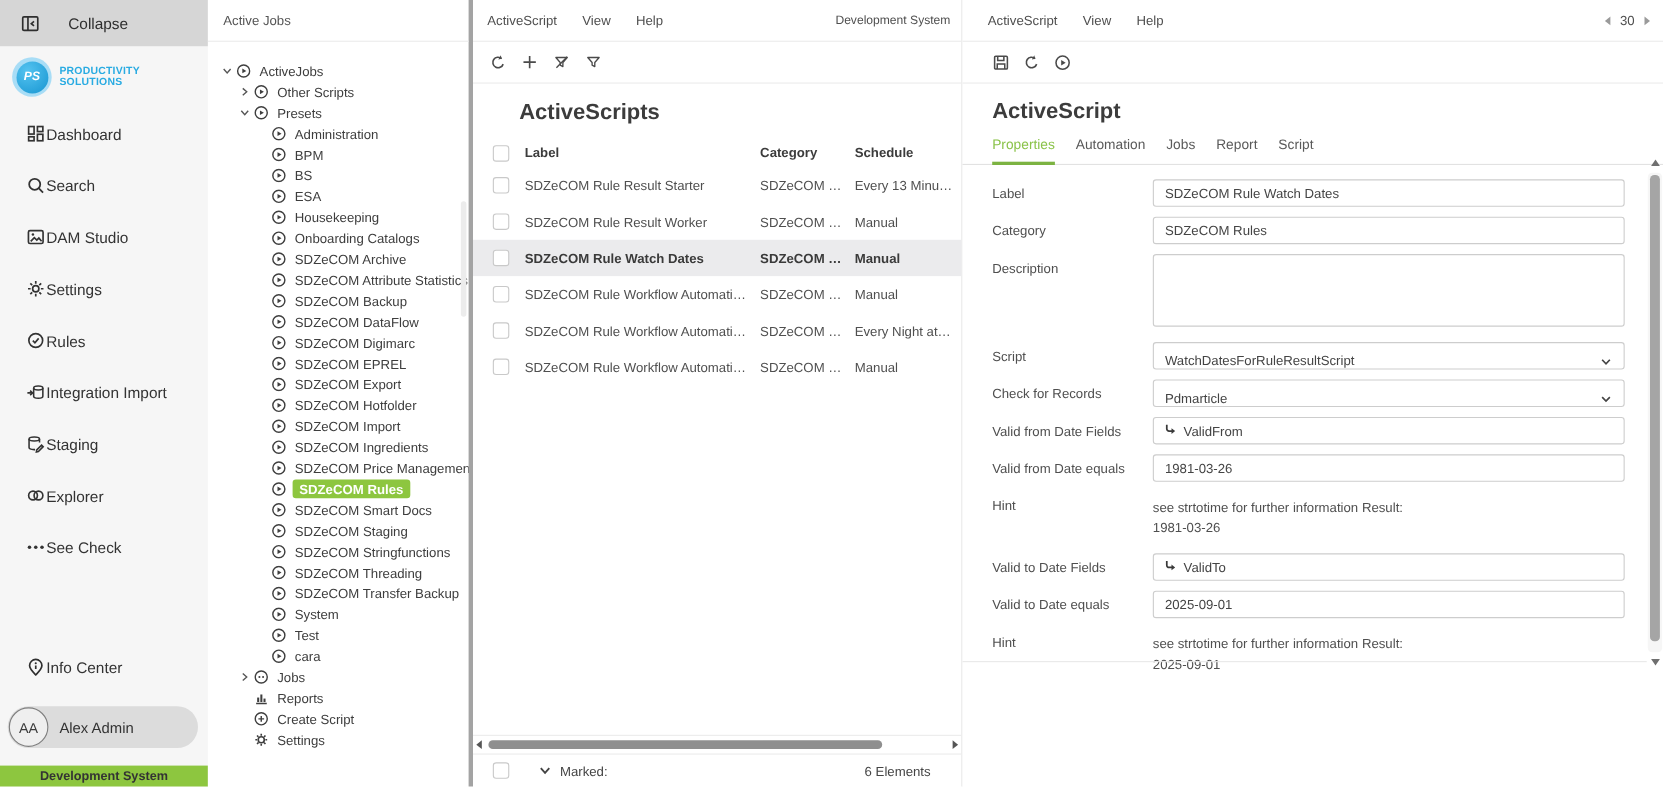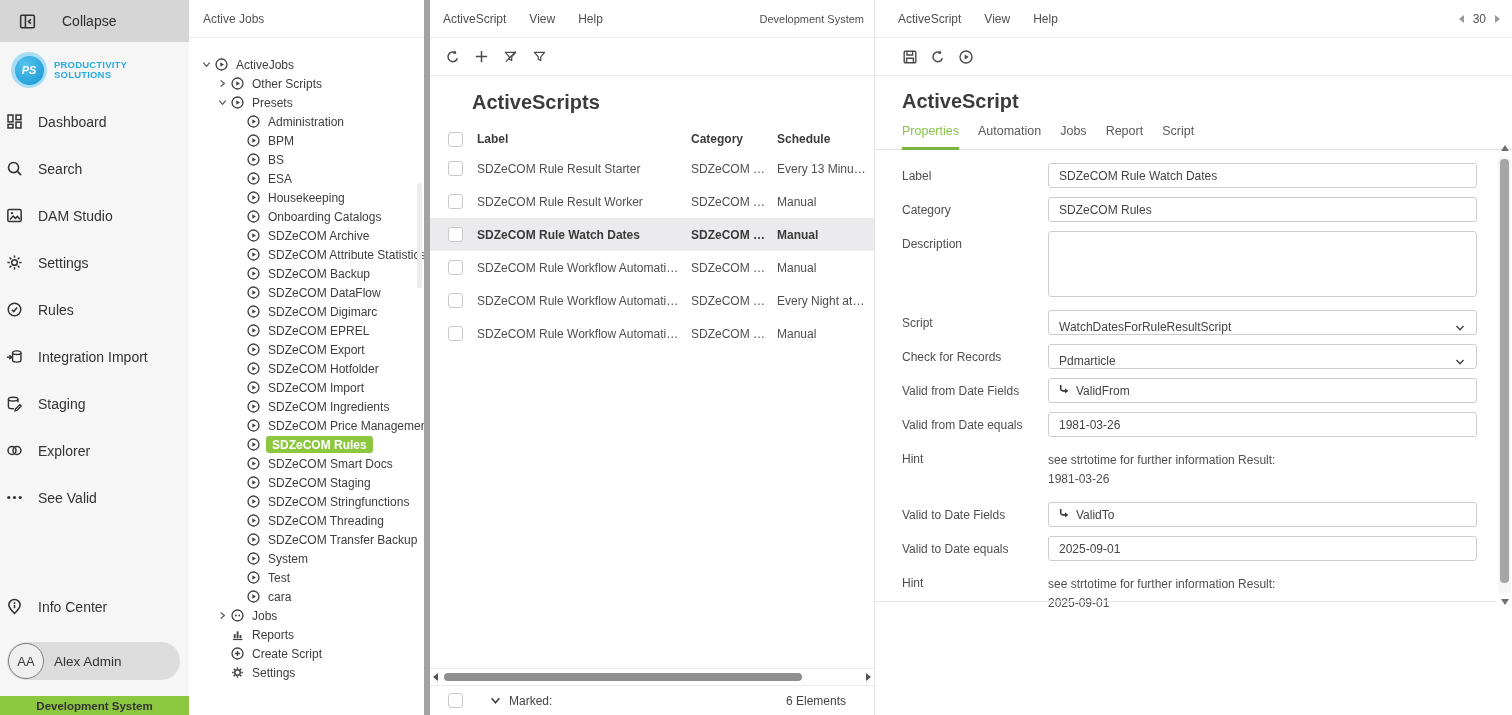--- a/index.html
+++ b/index.html
@@ -9,32 +9,32 @@
 
   
   .sidebar { left:0; width:189px; background:#f6f6f6; display:flex; flex-direction:column; }
   .collapse-row { height:42px; background:#d6d6d6; display:flex; align-items:center; padding-left:17px; gap:25px;
     font-size:14px; color:#2e2e2e; cursor:pointer; }
   .logo-row { height:56px; display:flex; align-items:center; padding-left:11px; gap:7px; }
   .logo-circle { width:36px; height:36px; border-radius:50%; background:#a8ddf6; display:flex; align-items:center; justify-content:center; flex-shrink:0; }
   .logo-inner { width:29px; height:29px; border-radius:50%; background:radial-gradient(circle at 35% 30%, #54c3f0, #1795d1);
     color:#fff; font-size:11px; font-weight:bold; font-style:italic; display:flex; align-items:center; justify-content:center; }
   .logo-text { color:#29abe2; font-size:9.5px; font-weight:bold; line-height:1.1; letter-spacing:.2px; }
-  .nav-item { height:47px; display:flex; align-items:center; padding-left:4px; gap:14px; font-size:14px; color:#333; cursor:pointer; }
+  .nav-item { height:47px; display:flex; align-items:center; padding-left:22px; font-size:14px; color:#333; cursor:pointer; }
   .nav-icon, .collapse-icon { width:20px; height:20px; display:flex; align-items:center; justify-content:center; flex-shrink:0; }
   .sidebar .spacer { flex:1; }
   .user-pill { margin:12px 9px 16px 7px; height:38px; background:#dcdcdc; border-radius:19px; display:flex; align-items:center; gap:10px; cursor:pointer; }
   .avatar { width:36px; height:36px; border-radius:50%; background:#efefef; border:1.5px solid #7f7f7f;
     display:flex; align-items:center; justify-content:center; font-size:13px; color:#3c3c3c; margin-left:1px; }
   .user-name { font-size:13.5px; color:#333; }
   .env-bar { height:19px; background:#8dc63f; display:flex; align-items:center; justify-content:center;
     font-size:11.5px; font-weight:bold; color:#333; }
 
   
-  .tree-panel { left:189px; width:241px; background:#fff; border-right:6px solid #a3a3a3; display:flex; flex-direction:column; }
+  .tree-panel { left:189px; width:241px; background:#fff; border-right:4px solid #a3a3a3; display:flex; flex-direction:column; }
   .tree-header { height:38px; border-bottom:1px solid #ececec; display:flex; align-items:center; padding-left:14px;
     font-size:12px; color:#555; flex-shrink:0; }
   .tree-body { flex:1; padding-top:17px; position:relative; overflow:hidden; }
   .tree-node { height:19px; display:flex; align-items:center; font-size:12px; color:#3d3d3d; cursor:pointer; white-space:nowrap; }
   .twisty { width:15px; height:12px; display:flex; align-items:center; justify-content:center; flex-shrink:0; }
   .twisty.open svg { transform:rotate(90deg); }
   .twisty.hidden { visibility:hidden; }
   .node-icon { width:14px; height:14px; margin-right:6px; display:flex; align-items:center; justify-content:center; flex-shrink:0; }
   .node-label { padding:1px 2px; }
   .node-label.selected { background:#8dc63f; color:#fff; border-radius:3px; padding:1.5px 6px; font-weight:600; }
@@ -231,21 +231,21 @@
     <span class="nav-label">Explorer</span>
   </div>
       <div class="nav-item">
     <span class="nav-icon">
           <svg viewBox="0 0 20 20" width="19" height="19" fill="#333">
             <circle cx="4" cy="10" r="1.7"></circle>
             <circle cx="10" cy="10" r="1.7"></circle>
             <circle cx="16" cy="10" r="1.7"></circle>
           </svg>
         </span>
-    <span class="nav-label">See Valid</span>
+    <span class="nav-label">See Check</span>
   </div>
     </div>
   <div class="spacer"></div>
   <div class="nav-item">
     <span class="nav-icon">
       <svg viewBox="0 0 20 20" width="19" height="19">
           <path d="M10 2.6a5.9 5.9 0 0 1 5.9 5.9c0 3.2-2.6 5.6-5.9 8.9-3.3-3.3-5.9-5.7-5.9-8.9A5.9 5.9 0 0 1 10 2.6z" fill="none" stroke="#2f2f2f" stroke-width="1.6"></path>
           <circle cx="10" cy="6.3" r="1" fill="#2f2f2f"></circle>
           <path d="M10 8.4v3.4" stroke="#2f2f2f" stroke-width="1.6"></path>
         </svg>

